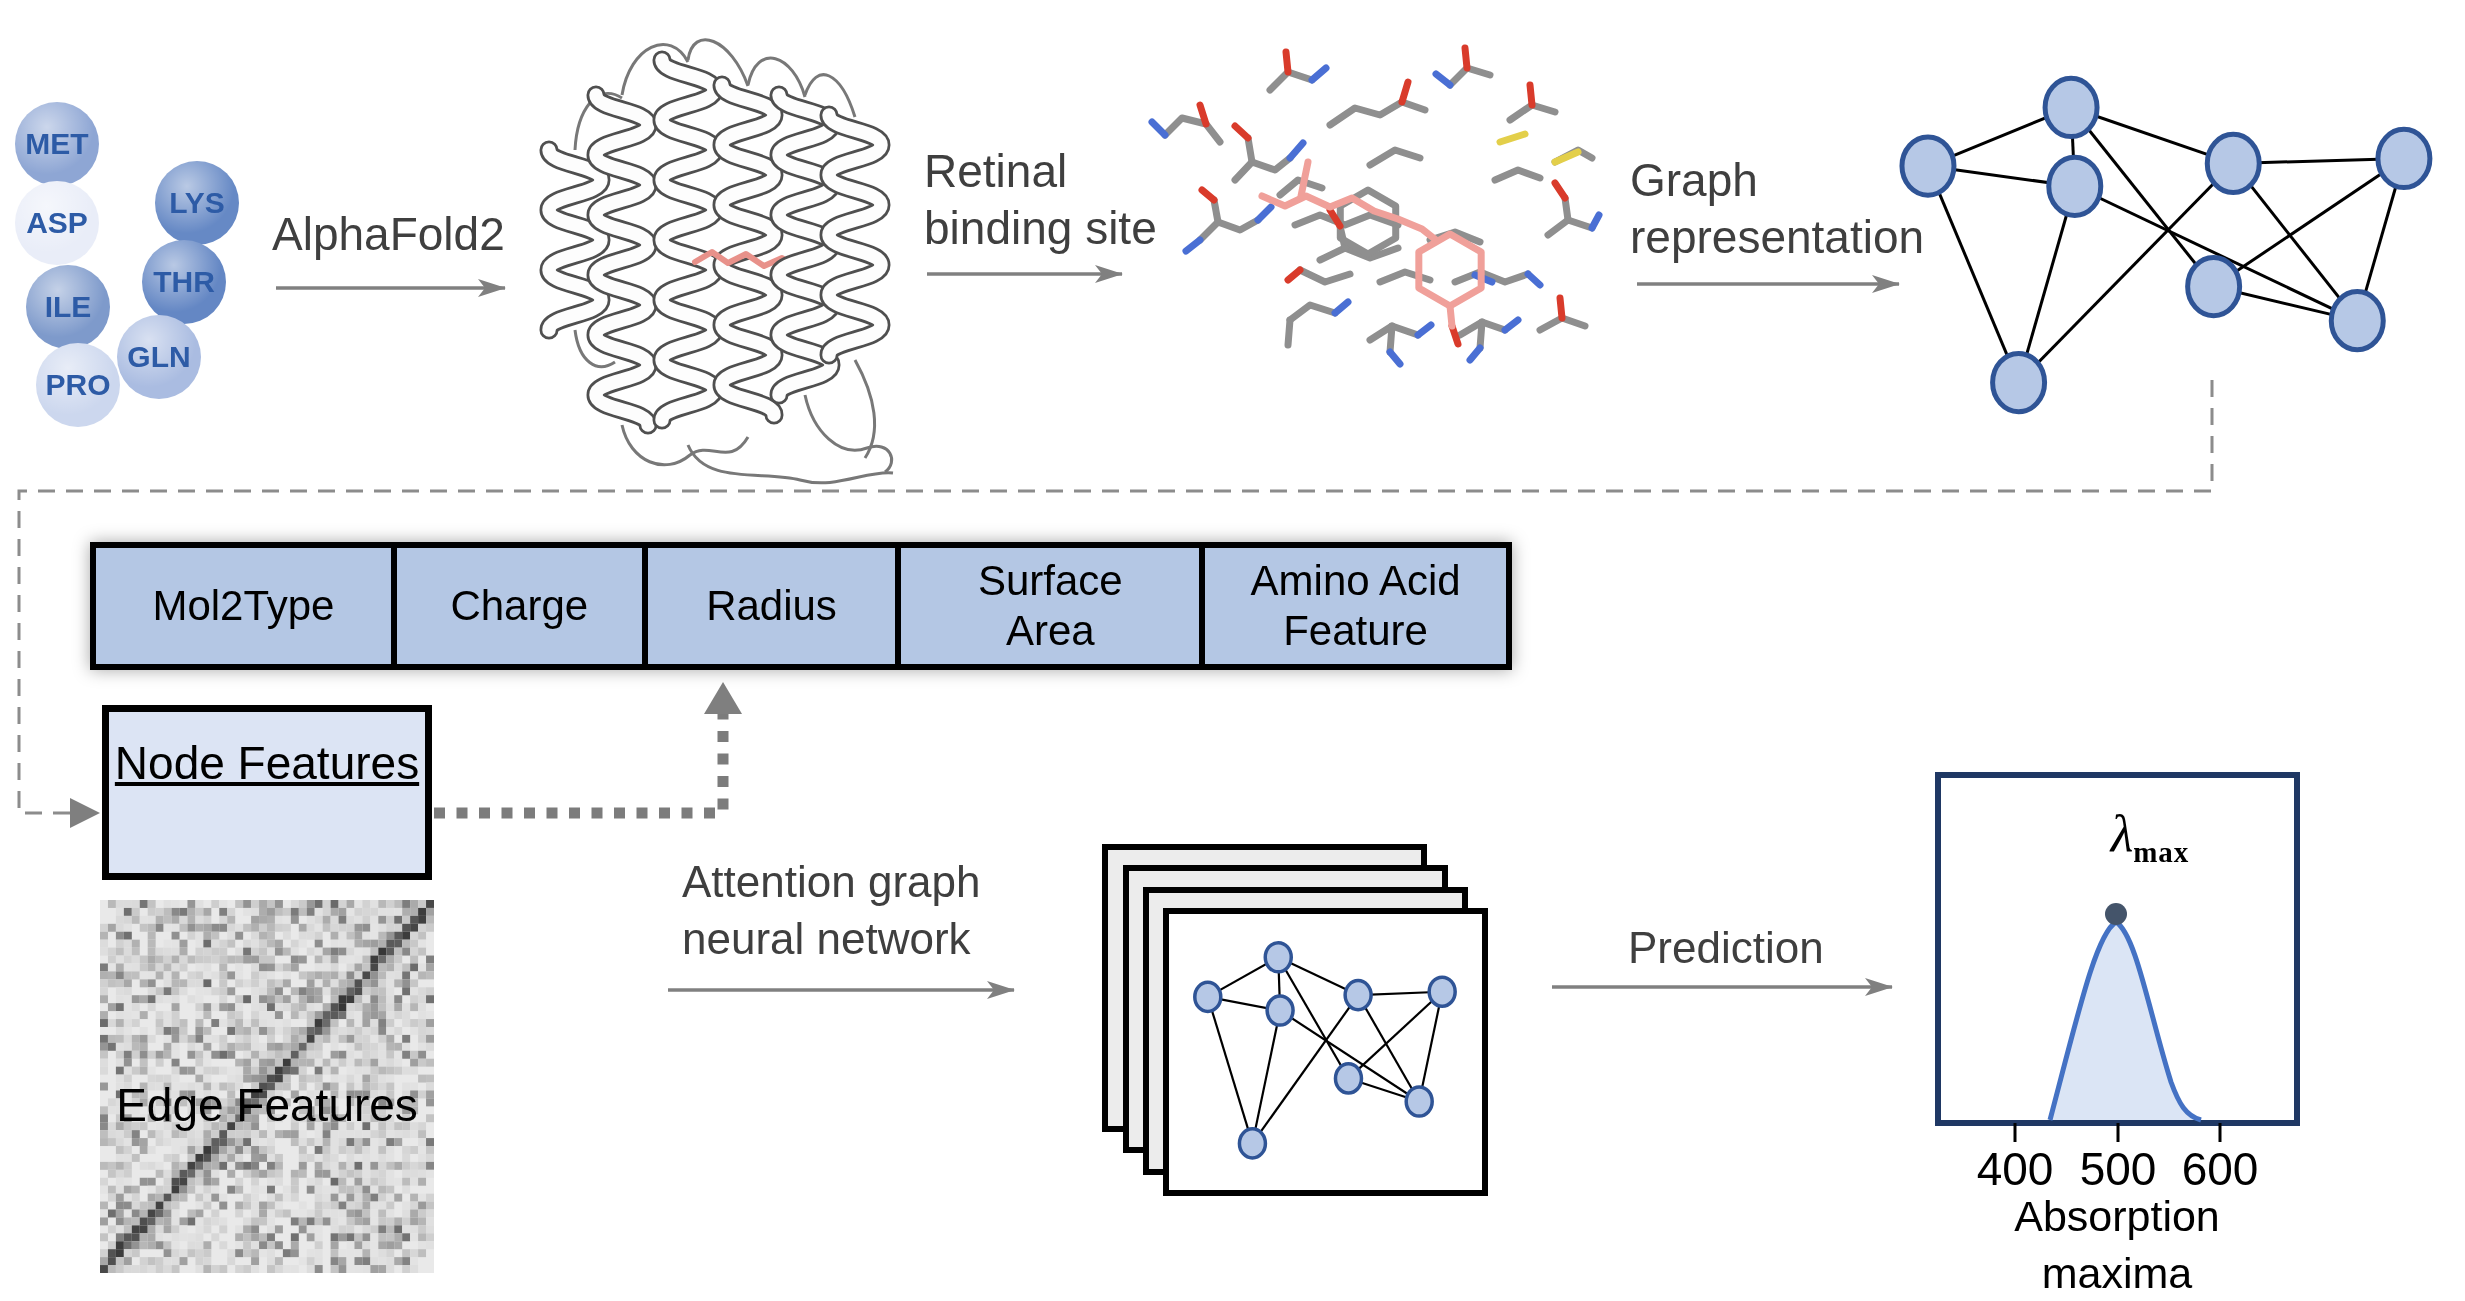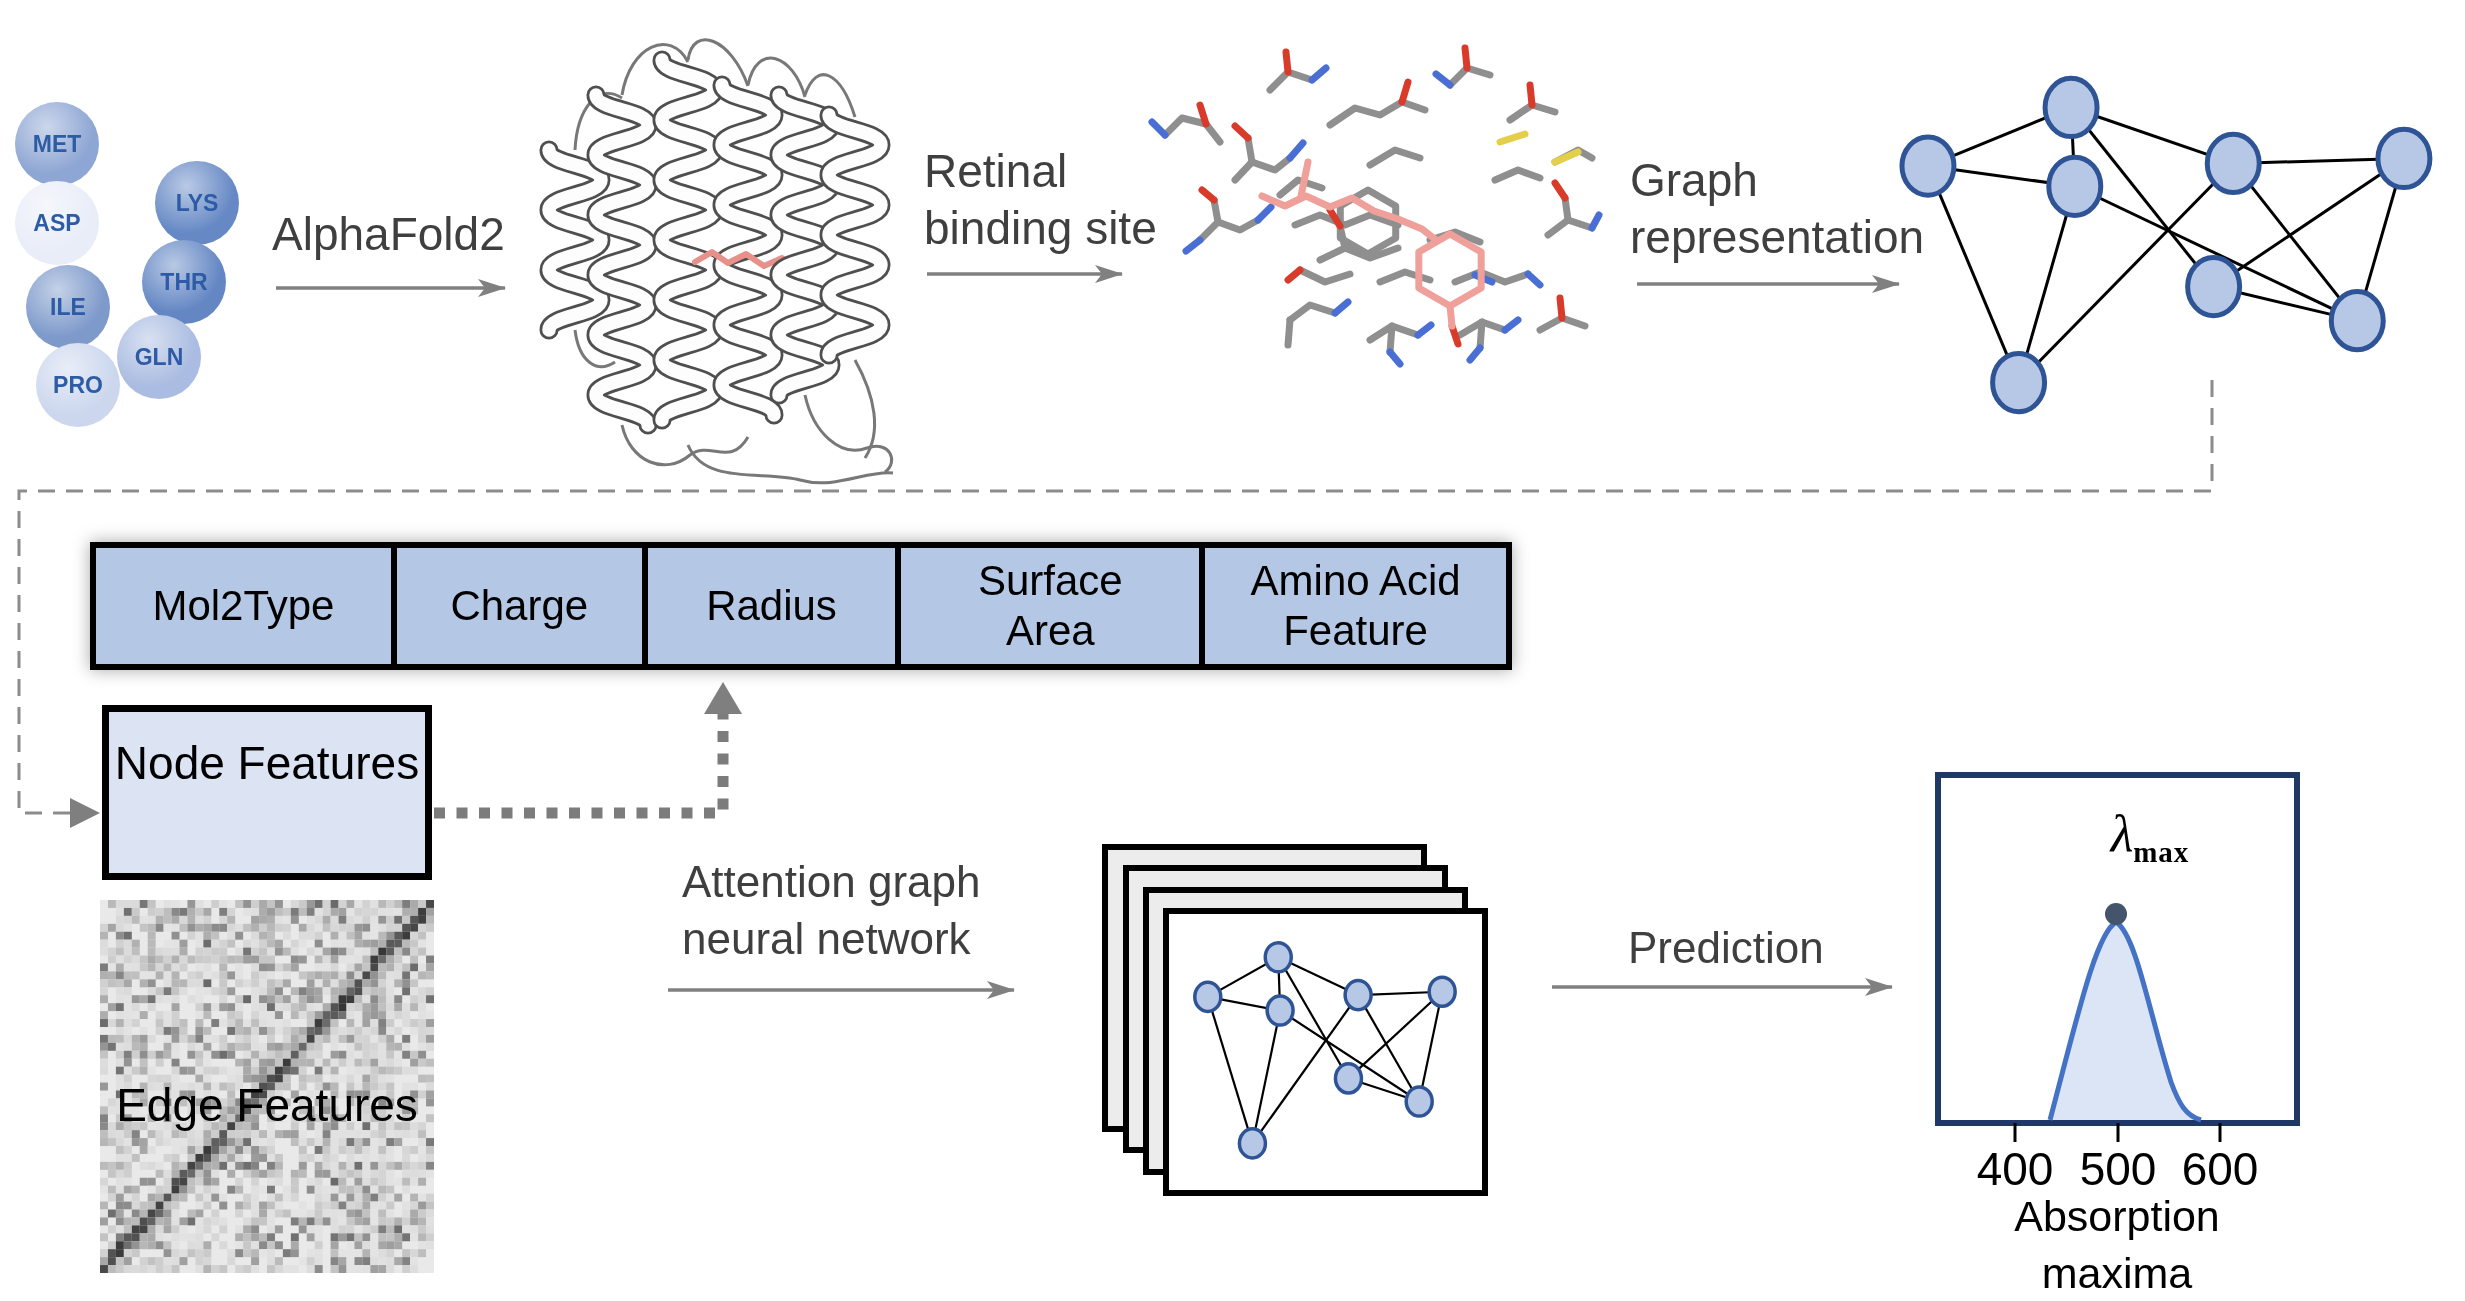--- a/index.html
+++ b/index.html
@@ -7,33 +7,33 @@
           font-family:"Liberation Sans",sans-serif;}
   .abs{position:absolute;}
   svg{position:absolute;overflow:visible;}
   
   .flow-label{position:absolute;color:#3f3f3f;font-size:46px;line-height:57px;
               white-space:pre-line;letter-spacing:0px;}
   .flow-label.sm{font-size:44px;}
   
   .residue{position:absolute;width:84px;height:84px;border-radius:50%;
            display:flex;align-items:center;justify-content:center;
-           font-size:23px;font-weight:600;}
+           font-size:30px;font-weight:600;}
   
   #feature-table{position:absolute;left:90px;top:542px;width:1422px;height:128px;
                  border:6px solid #000;box-sizing:border-box;display:flex;
                  box-shadow:0 0 16px rgba(0,0,0,.35);}
   #feature-table .cell{display:flex;align-items:center;justify-content:center;
                  font-size:42px;line-height:50px;color:#000;text-align:center;
                  white-space:pre-line;box-sizing:border-box;}
   #feature-table .cell + .cell{border-left:6px solid #000;}
   
   #node-box{position:absolute;left:102px;top:705px;width:330px;height:175px;
             border:7px solid #000;box-sizing:border-box;display:flex;
-            justify-content:center;}
+            justify-content:center;text-decoration:underline;}
   #node-box span{font-size:46px;color:#000;margin-top:24px;}
   
   #edge-box{position:absolute;left:100px;top:900px;width:334px;height:269px;}
   #edge-box .ef-label{position:absolute;left:0;top:178px;width:334px;text-align:center;
             font-size:46px;color:#000;}
   
   .gcard{position:absolute;width:325px;height:288px;border:6px solid #000;
          box-sizing:border-box;background:#ececec;}
   .gcard.front{background:#fff;}
   

